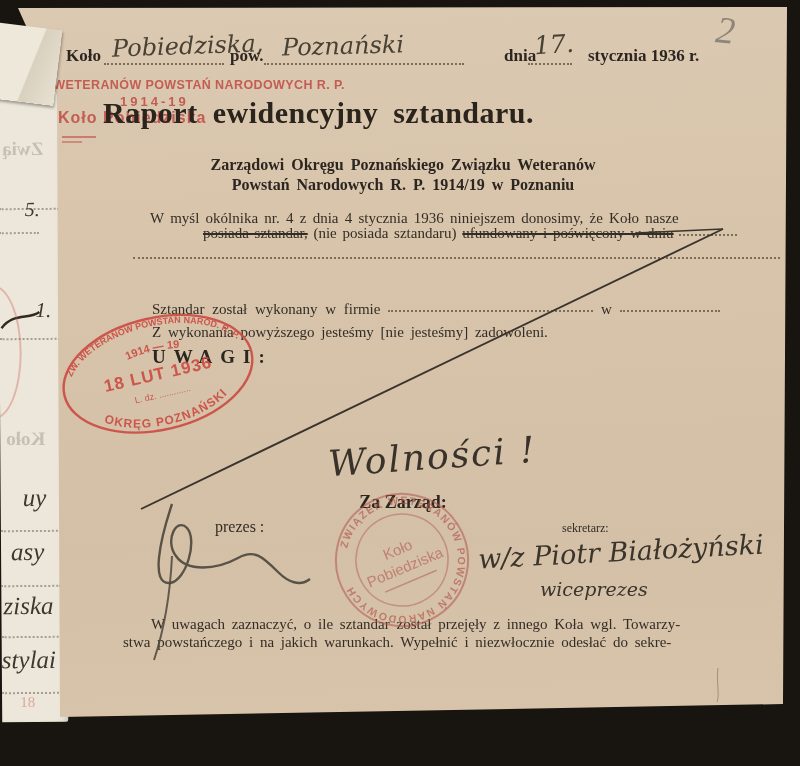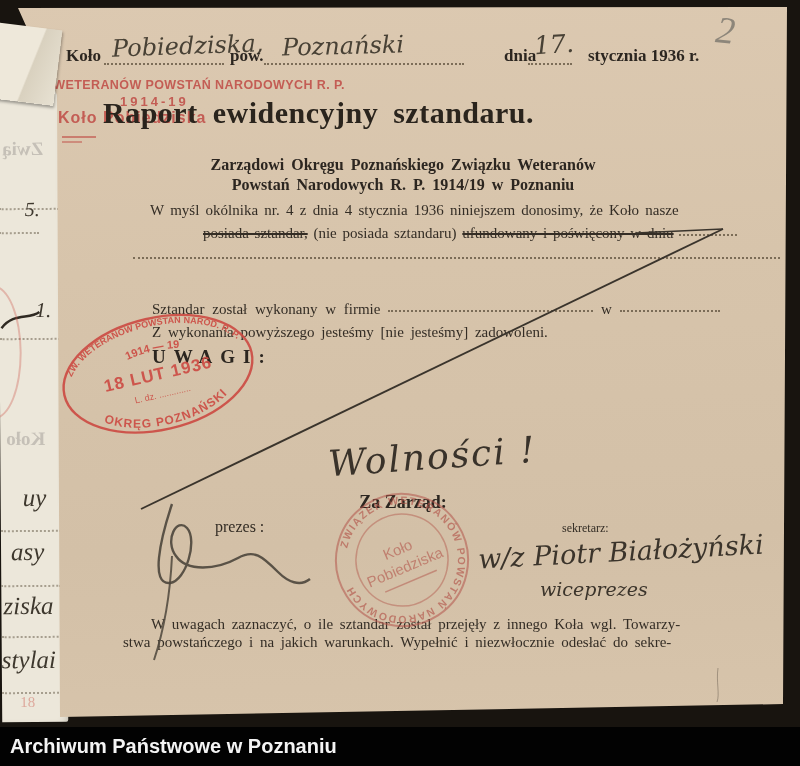--- a/index.html
+++ b/index.html
@@ -86,21 +86,21 @@
       <div class="abs" style="left:42px;top:63px;width:20px;border-top:2px solid rgba(194,84,77,.55);"></div>
     </div>
 
     <div class="abs" style="left:103px;top:96px;width:600px;text-align:left;z-index:4;">
       <span style="font-weight:bold;font-size:30px;color:#2a241d;letter-spacing:.5px;word-spacing:7px;white-space:nowrap;">Raport ewidencyjny sztandaru.</span>
     </div>
 
     <div class="abs bold" style="left:133px;top:156px;width:540px;text-align:center;font-size:16px;color:#2c2620;word-spacing:3px;white-space:nowrap;">Zarządowi Okręgu Poznańskiego Związku Weteranów</div>
     <div class="abs bold" style="left:133px;top:176px;width:540px;text-align:center;font-size:16px;color:#2c2620;word-spacing:3px;white-space:nowrap;">Powstań Narodowych R. P. 1914/19 w Poznaniu</div>
 
-    <div class="abs bodytxt" style="left:150px;top:202px;word-spacing:2.5px;">W myśl okólnika nr. 4 z dnia 4 stycznia 1936 niniejszem  donosimy, że Koło nasze</div>
+    <div class="abs bodytxt" style="left:150px;top:210px;word-spacing:2.5px;">W myśl okólnika nr. 4 z dnia 4 stycznia 1936 niniejszem  donosimy, że Koło nasze</div>
     <div class="abs bodytxt" style="left:203px;top:225px;word-spacing:2px;">
       <span style="text-decoration:line-through;text-decoration-thickness:1.5px;">posiada sztandar,</span>
       <span>(nie posiada sztandaru)</span>
       <span style="text-decoration:line-through;text-decoration-thickness:1.5px;">ufundowany i poświęcony w dniu</span>
       <span class="dots" style="width:58px;"></span>
     </div>
 
     <div class="uline" style="left:133px;top:257px;width:647px;"></div>
 
 
@@ -167,17 +167,14 @@
       <line x1="636" y1="233" x2="723" y2="229" stroke="#3a342c" stroke-width="1.6"></line>
       <line x1="723" y1="229" x2="141" y2="509" stroke="#3a342c" stroke-width="1.9"></line>
       <path d="M172,504 C160,540 150,585 170,583 C186,581 198,540 187,528 C177,517 164,540 176,556 C187,572 216,570 238,558 C254,549 262,556 278,572 C288,582 300,587 310,579" fill="none" stroke="#4d463c" stroke-width="2.4" opacity=".9"></path>
       <path d="M172,556 C170,598 162,636 154,660" fill="none" stroke="#4d463c" stroke-width="2" opacity=".85"></path>
       <path d="M718,668 C716,682 720,694 717,702" fill="none" stroke="rgba(60,52,44,.35)" stroke-width="1"></path>
     </svg>
   </div>
 
   <div class="scrap"></div>
 
-  <div class="footer">
-    <span>Archiwum Państwowe w Poznaniu</span>
-  </div>
 
 </div>
 
 </body></html>

